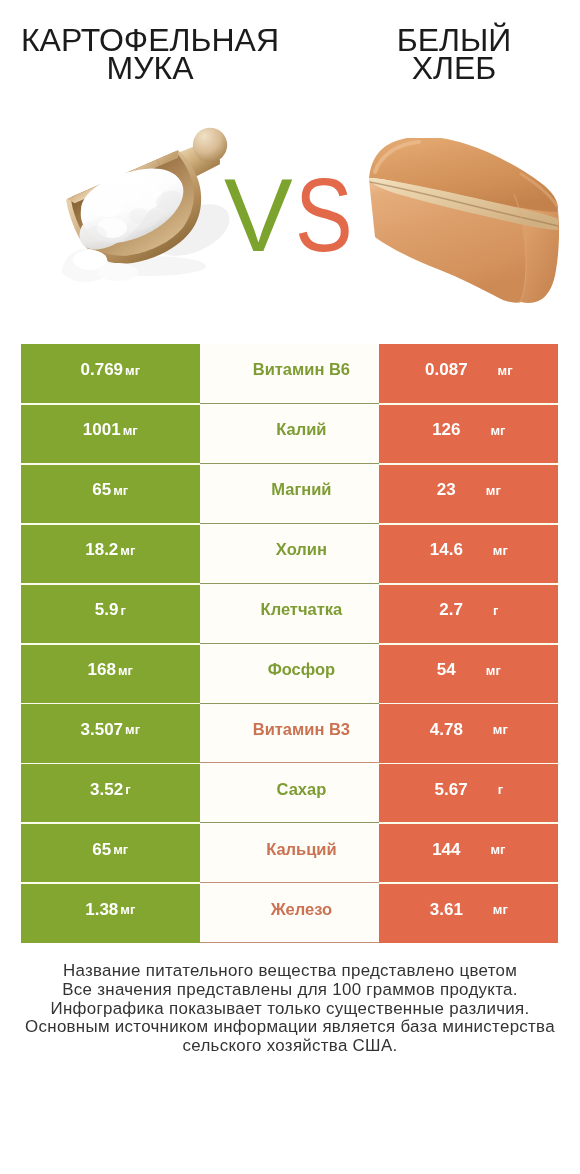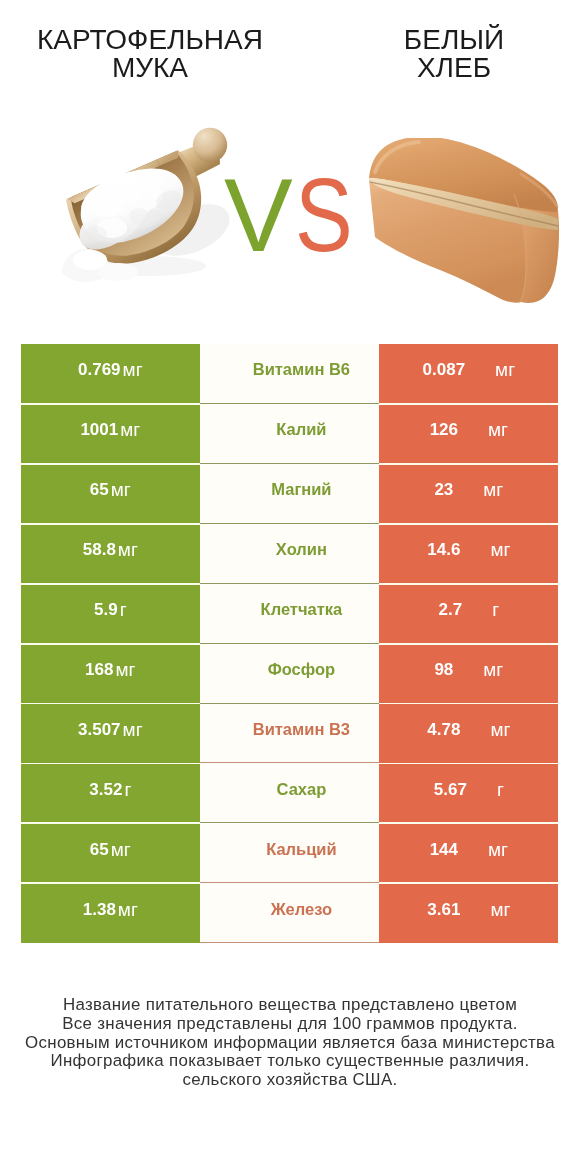--- a/index.html
+++ b/index.html
@@ -2,21 +2,21 @@
 <html><head>
 <meta charset="utf-8">
 <style>
   html,body{margin:0;padding:0;background:#ffffff;}
   body{width:580px;height:1174px;font-family:"Liberation Sans",sans-serif;overflow:hidden;}
   .page{position:relative;width:580px;height:1174px;background:#fff;}
 
   
   .titles{position:absolute;left:0;top:0;width:580px;height:100px;}
   .title{position:absolute;top:26px;width:290px;text-align:center;
-         font-size:28px;line-height:28px;color:#1b1b1b;font-weight:400;}
+         font-size:32px;line-height:28px;color:#1b1b1b;font-weight:400;}
   .title.left{left:5px;}
   .title.right{left:309px;}
 
   
   .hero{position:absolute;left:0;top:0;width:580px;height:330px;}
   .scoop{position:absolute;left:50px;top:126px;width:180px;height:175px;}
   .loaf{position:absolute;left:369px;top:138px;width:190px;height:166px;}
   .vs{position:absolute;left:0;top:0;}
   .vs span{position:absolute;font-size:103px;line-height:103px;font-weight:400;}
   .vs .v{left:224px;top:164px;color:#7ba32e;}
@@ -28,32 +28,32 @@
   .cell{height:100%;box-sizing:border-box;display:flex;align-items:center;justify-content:center;
         font-weight:700;padding-bottom:7px;}
   .cell.left,.cell.right{font-size:17px;color:#ffffff;}
   .cell.left{width:178.6px;}
   .cell.right{width:179.3px;}
   .cell.mid{width:179.6px;background:#fffdf7;border-bottom:1.4px solid;font-size:16.5px;padding-left:24px;}
   .row .cell.left{background:#82a62f;}
   .row .cell.right{background:#e2694a;}
   .row.w-left .cell.mid{border-bottom-color:#8e9a62;color:#7d9c33;}
   .row.w-right .cell.mid{border-bottom-color:#c3917a;color:#ca7252;}
-  .unit{font-weight:400;font-size:19px;margin-left:2px;}
+  .unit{font-weight:700;font-size:13px;margin-left:2px;}
   
   .cell.left::after,.cell.right::after{content:"";position:absolute;width:inherit;
               bottom:-0.9px;height:1.8px;background:#fbfdec;z-index:2;}
   .cell.left{position:relative;}
   .cell.right{position:relative;gap:28px;}
   .cell.left::after{left:0;width:178.6px;}
   .cell.right::after{left:0;width:179.3px;}
   .row:last-child .cell.left::after,.row:last-child .cell.right::after{display:none;}
 
   
-  .footer{position:absolute;left:0;top:996px;width:580px;text-align:center;
+  .footer{position:absolute;left:0;top:962px;width:580px;text-align:center;
           font-size:16.9px;line-height:18.8px;letter-spacing:.3px;color:#333333;}
 </style>
 </head>
 <body>
 
 <div class="page">
 
   <div class="titles">
     <div class="title left">
       <div>КАРТОФЕЛЬНАЯ</div>
@@ -289,21 +289,21 @@
         <div class="cell mid">
           <span>Магний</span>
         </div>
         <div class="cell right">
           <span>23</span>
           <span class="unit">мг</span>
         </div>
       </div>
       <div class="row w-left">
         <div class="cell left">
-          <span>58.8</span>
+          <span>18.2</span>
           <span class="unit">мг</span>
         </div>
         <div class="cell mid">
           <span>Холин</span>
         </div>
         <div class="cell right">
           <span>14.6</span>
           <span class="unit">мг</span>
         </div>
       </div>
@@ -322,21 +322,21 @@
       </div>
       <div class="row w-left">
         <div class="cell left">
           <span>168</span>
           <span class="unit">мг</span>
         </div>
         <div class="cell mid">
           <span>Фосфор</span>
         </div>
         <div class="cell right">
-          <span>98</span>
+          <span>54</span>
           <span class="unit">мг</span>
         </div>
       </div>
       <div class="row w-right">
         <div class="cell left">
           <span>3.507</span>
           <span class="unit">мг</span>
         </div>
         <div class="cell mid">
           <span>Витамин B3</span>
@@ -383,18 +383,18 @@
         <div class="cell right">
           <span>3.61</span>
           <span class="unit">мг</span>
         </div>
       </div>
     </div>
 
   <div class="footer" id="footer">
       <div>Название питательного вещества представлено цветом</div>
       <div>Все значения представлены для 100 граммов продукта.</div>
+      <div>Инфографика показывает только существенные различия.</div>
       <div>Основным источником информации является база министерства</div>
-      <div>Инфографика показывает только существенные различия.</div>
       <div>сельского хозяйства США.</div>
     </div>
 
 </div>
 
 </body></html>

